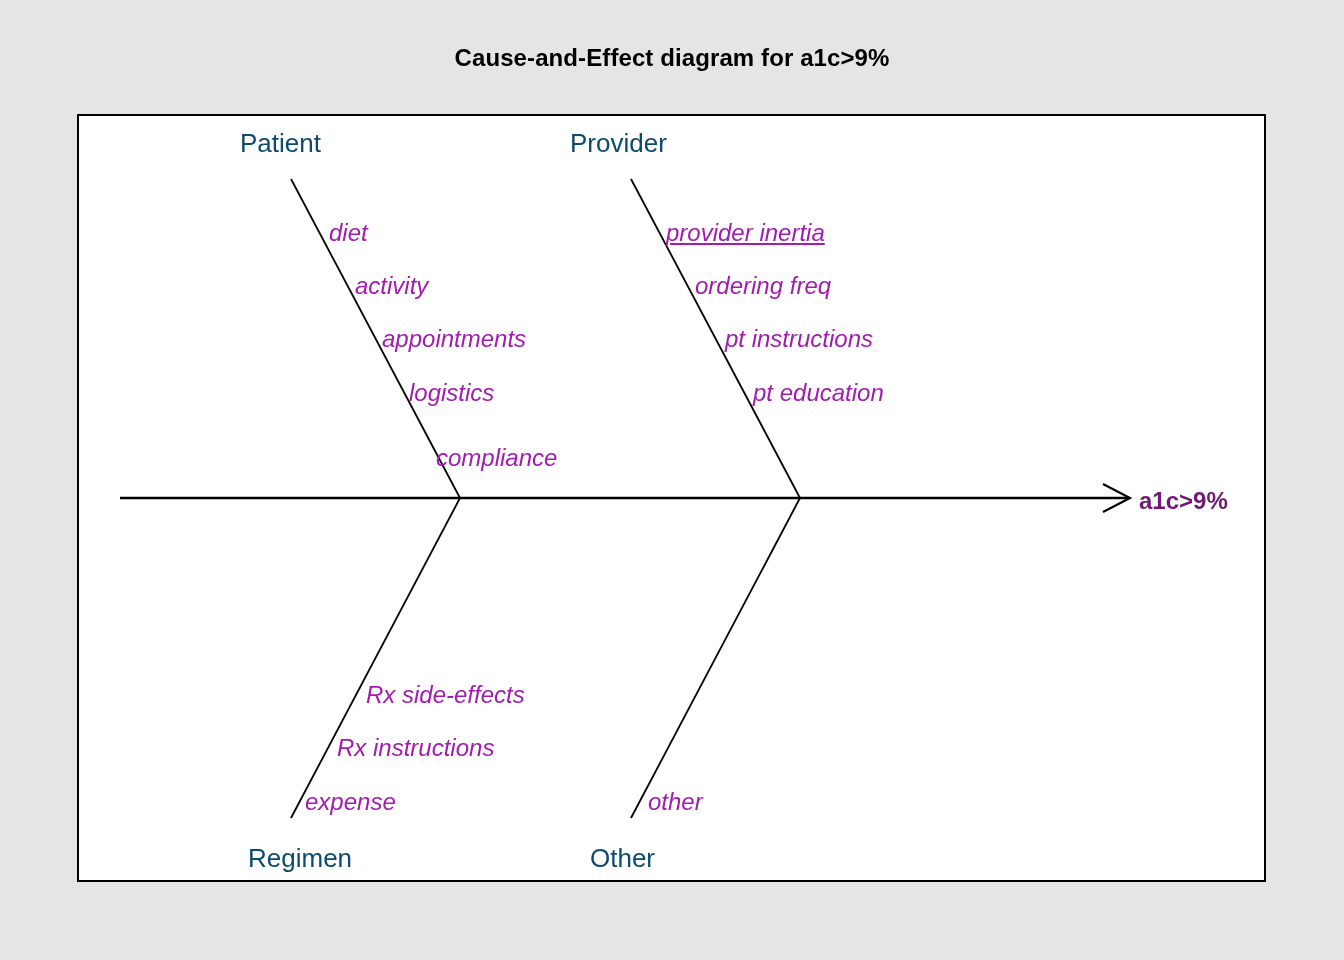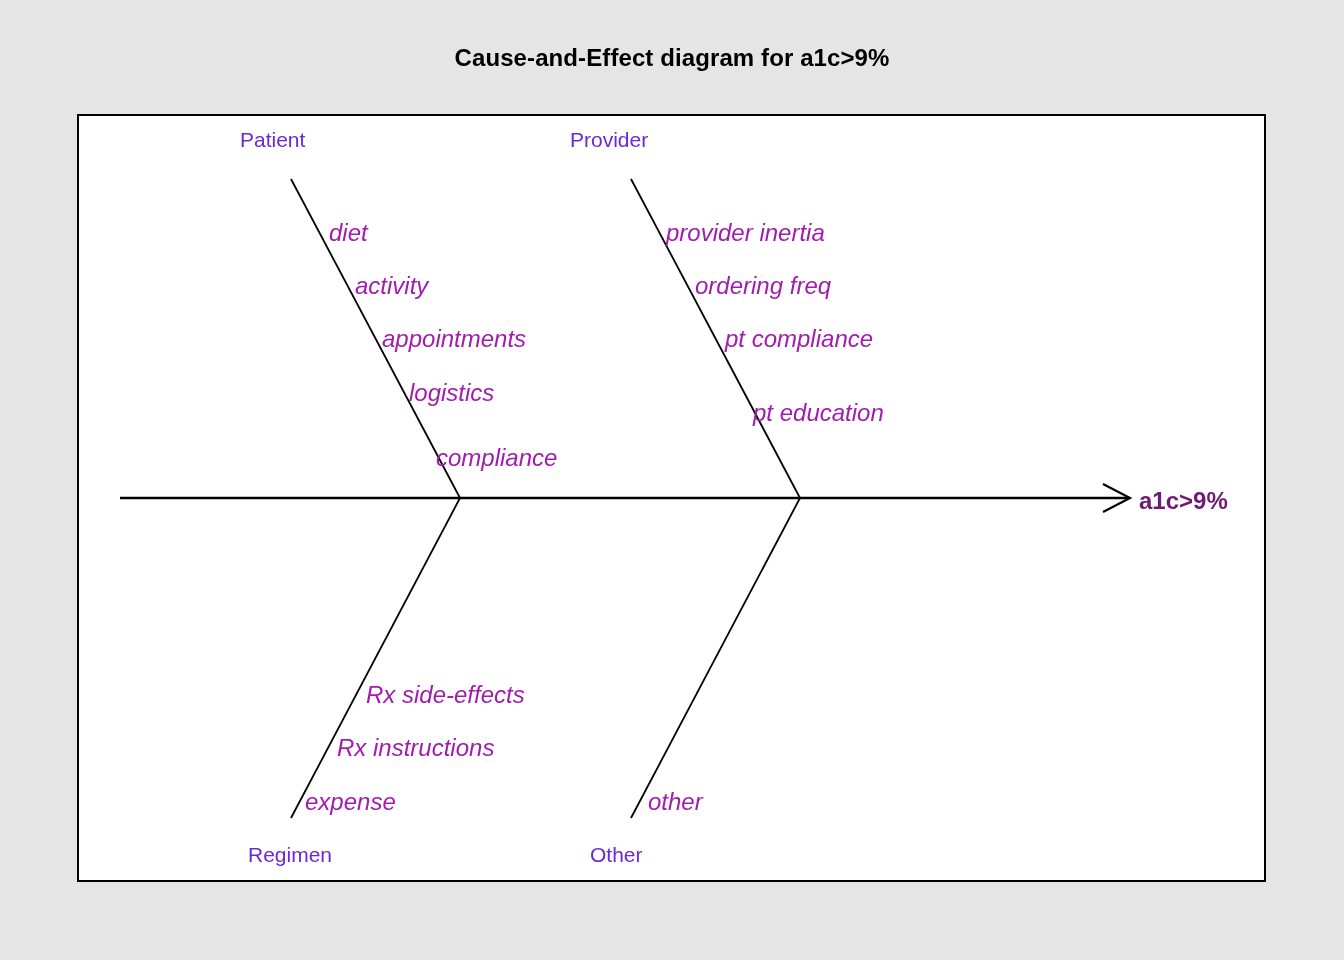--- a/index.html
+++ b/index.html
@@ -42,23 +42,23 @@
   }
   #diagram-svg {
     position: absolute;
     left: 0;
     top: 0;
     width: 1344px;
     height: 960px;
   }
   .cat-label {
     position: absolute;
-    font-size: 21px;
+    font-size: 26px;
     font-style: normal;
-    color: #6d28d9;
+    color: #0c4a6e;
     white-space: nowrap;
   }
   .cause-label {
     position: absolute;
     font-size: 24px;
     font-style: italic;
     color: #a21caf;
     white-space: nowrap;
   }
   #effect-label {
@@ -99,24 +99,24 @@
   <div class="cat-label" style="left:570px; top:128px;">Provider</div>
   <div class="cat-label" style="left:228px; top:843px;margin-left:20px;">Regimen</div>
   <div class="cat-label" style="left:590px; top:843px;">Other</div>
 
   <div class="cause-label" style="left:329px; top:219px;">diet</div>
   <div class="cause-label" style="left:355px; top:272px;">activity</div>
   <div class="cause-label" style="left:382px; top:325px;">appointments</div>
   <div class="cause-label" style="left:409px; top:379px;">logistics</div>
   <div class="cause-label" style="left:436px; top:444px;">compliance</div>
 
-  <div class="cause-label" style="left:666px; top:219px;">provider inertia</div>
+  <div class="cause-label" style="left:666px; top:219px;text-decoration:underline;">provider inertia</div>
   <div class="cause-label" style="left:695px; top:272px;">ordering freq</div>
-  <div class="cause-label" style="left:725px; top:325px;">pt compliance</div>
-  <div class="cause-label" style="left:753px; top:379px;margin-top:20px;">pt education</div>
+  <div class="cause-label" style="left:725px; top:325px;">pt instructions</div>
+  <div class="cause-label" style="left:753px; top:379px;">pt education</div>
 
   <div class="cause-label" style="left:366px; top:681px;">Rx side-effects</div>
   <div class="cause-label" style="left:337px; top:734px;">Rx instructions</div>
   <div class="cause-label" style="left:305px; top:788px;">expense</div>
 
   <div class="cause-label" style="left:648px; top:788px;">other</div>
 
   <div id="effect-label">a1c&gt;9%</div>
 
 </div>

